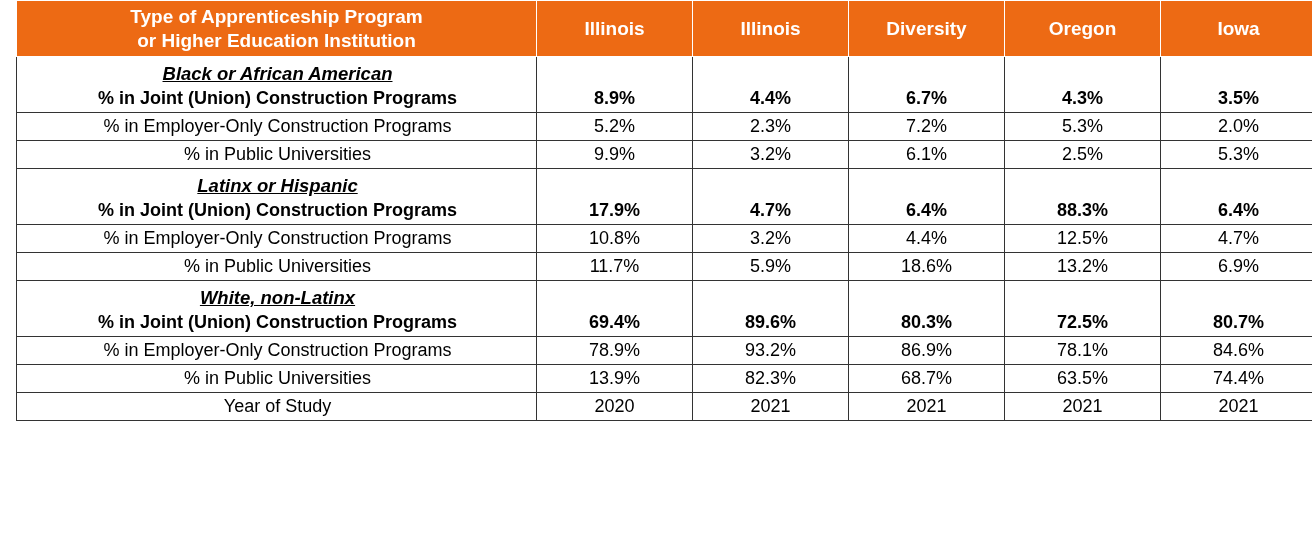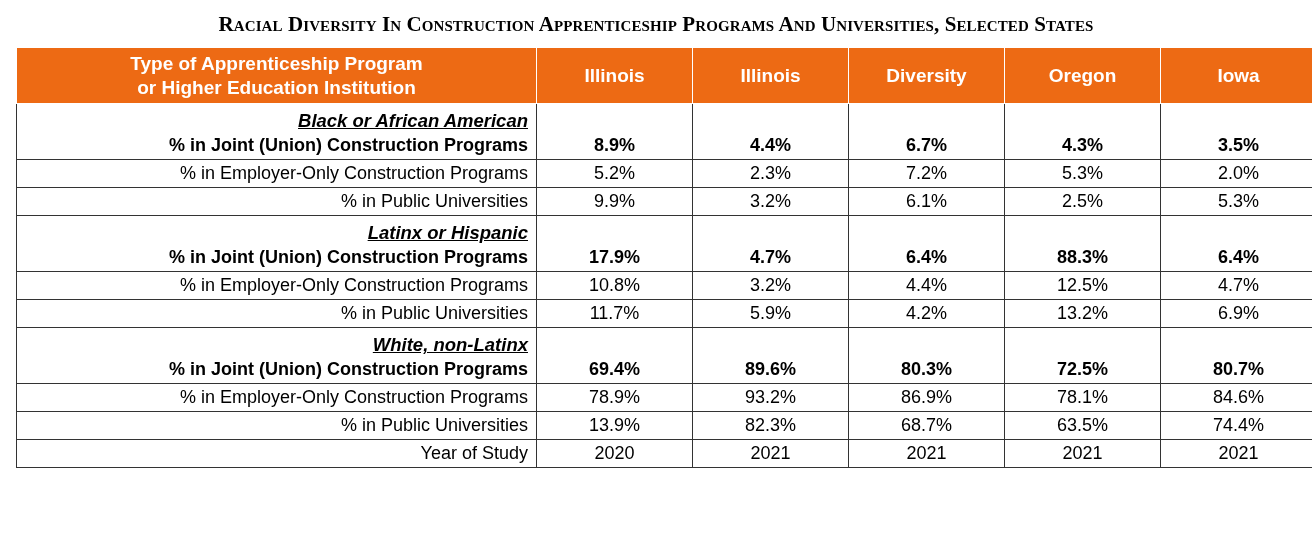--- a/index.html
+++ b/index.html
@@ -56,21 +56,21 @@
 
   tbody td {
     border: 1px solid #333333;
     font-size: 18px;
     padding: 3px 8px;
     vertical-align: middle;
     height: 27px;
     box-sizing: border-box;
   }
   tbody td.label {
-    text-align: right;
+    text-align: center;
     padding-left: 10px;
   }
   tbody td.value {
     text-align: center;
   }
   
   tr.group-row td.label {
     border-bottom: none;
     padding-top: 6px;
     padding-bottom: 0px;
@@ -93,21 +93,20 @@
   }
   tr.year-row td.label {
     font-weight: normal;
   }
 </style>
 </head>
 <body>
 
 <div id="page">
 
-  <div id="title">Racial Diversity in Construction Apprenticeship Programs and Universities, Selected States</div>
 
   <table>
     <colgroup>
       <col class="label-col">
       <col class="data-col">
       <col class="data-col">
       <col class="data-col">
       <col class="data-col">
       <col class="data-col">
     </colgroup>
@@ -184,21 +183,21 @@
         <td class="value">10.8%</td>
         <td class="value">3.2%</td>
         <td class="value">4.4%</td>
         <td class="value">12.5%</td>
         <td class="value">4.7%</td>
       </tr>
       <tr>
         <td class="label">% in Public Universities</td>
         <td class="value">11.7%</td>
         <td class="value">5.9%</td>
-        <td class="value">4.2%</td>
+        <td class="value">18.6%</td>
         <td class="value">13.2%</td>
         <td class="value">6.9%</td>
       </tr>
 
       <tr class="group-row">
         <td class="label">
           <span class="group-label">White, non-Latinx</span>
         </td>
         <td class="value"></td>
         <td class="value"></td>

